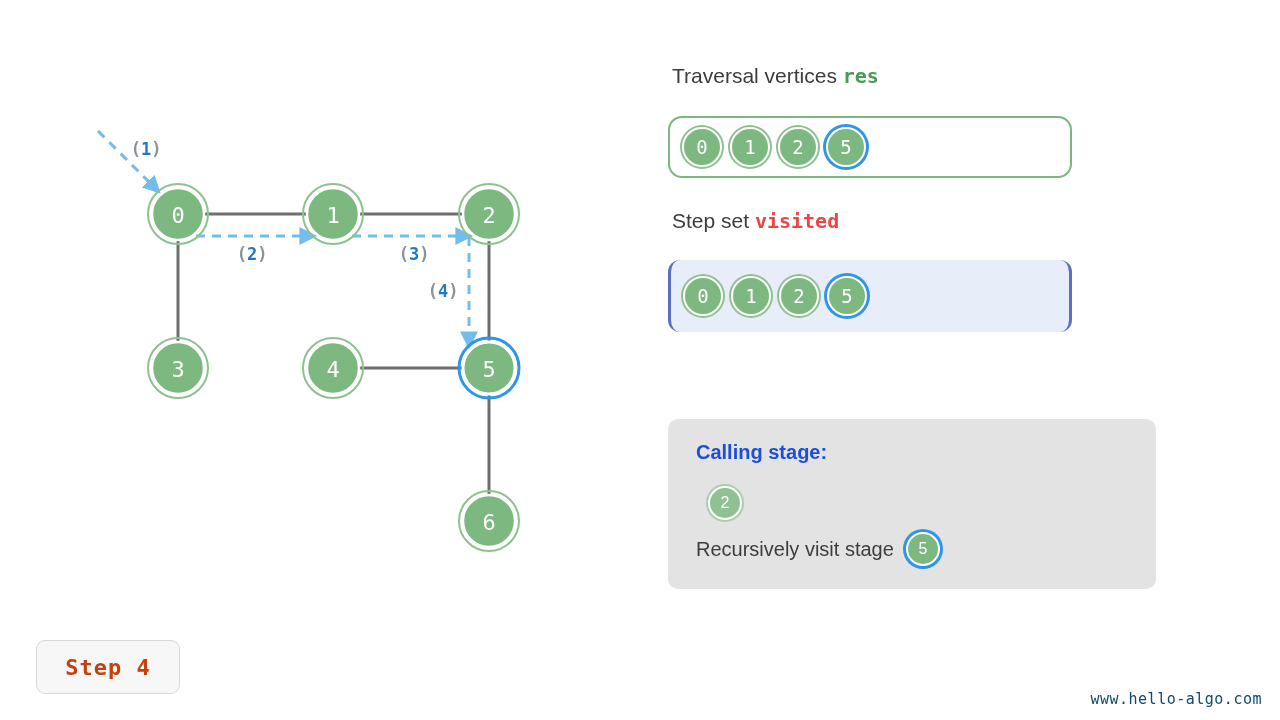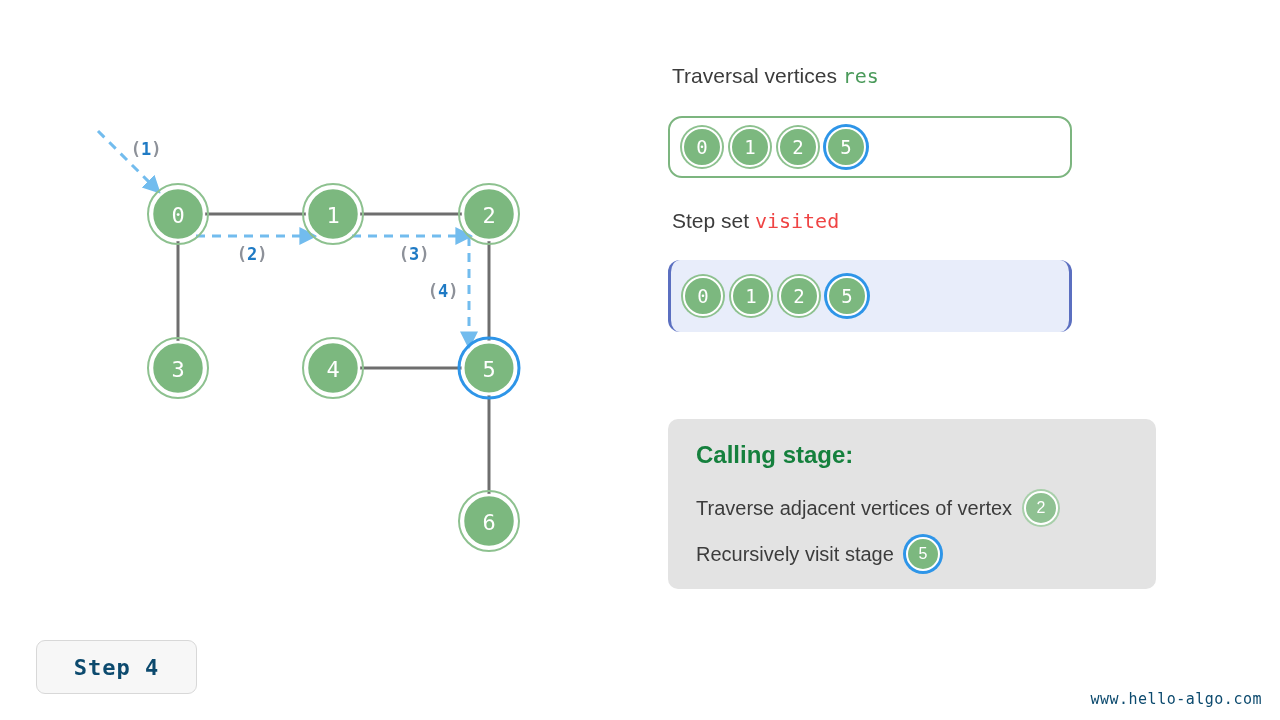--- a/index.html
+++ b/index.html
@@ -49,21 +49,21 @@
   }
 
   .section-caption {
     position: absolute;
     font-size: 21px;
     color: #3c3c3c;
     white-space: nowrap;
   }
   .section-caption .mono {
     font-family: "DejaVu Sans Mono", "Liberation Mono", monospace;
-    font-weight: normal;
+    font-weight: bold;
     font-size: 20px;
   }
   .mono.green { color: #4a9a5a; }
   .mono.blue  { color: #ef4444; }
 
   
   #res-box {
     position: absolute;
     left: 8px; top: 116px;
     width: 404px; height: 62px;
@@ -115,23 +115,23 @@
   #stage-card {
     position: absolute;
     left: 8px; top: 419px;
     width: 488px; height: 170px;
     background: #e3e3e3;
     border-radius: 10px;
     box-sizing: border-box;
     padding: 22px 26px 0 28px;
   }
   #stage-title {
-    font-size: 24px;
+    font-size: 20px;
     font-weight: bold;
-    color: #15803d;
+    color: #1d4ed8;
     margin: 0 0 22px 0;
   }
   .stage-line {
     display: flex;
     align-items: center;
     font-size: 20px;
     color: #3c3c3c;
     margin-bottom: 12px;
     white-space: nowrap;
   }
@@ -143,31 +143,31 @@
   }
   .stage-line .chip.pale {
     background: #8fc192;
     box-shadow: 0 0 0 2px #a8cfaa;
   }
 
   
   #step-badge {
     position: absolute;
     left: 36px; top: 640px;
-    width: 161px; height: 54px;
+    width: 144px; height: 54px;
     background: #f7f7f7;
     border: 1px solid #d8d8d8;
     border-radius: 9px;
     display: flex;
     align-items: center;
     justify-content: center;
     font-family: "DejaVu Sans Mono", "Liberation Mono", monospace;
     font-size: 22px;
     font-weight: bold;
-    color: #0c4a6e;
+    color: #c2410c;
     letter-spacing: 1px;
     box-sizing: border-box;
   }
 
   
   #watermark {
     position: absolute;
     right: 18px; bottom: 12px;
     font-family: "DejaVu Sans Mono", "Liberation Mono", monospace;
     font-size: 15px;
@@ -283,21 +283,20 @@
       <div class="chip">0</div>
       <div class="chip">1</div>
       <div class="chip">2</div>
       <div class="chip active">5</div>
     </div>
   </div>
 
   <div id="stage-card">
     <div id="stage-title">Calling stage:</div>
     <div class="stage-line">
-      <span>Traverse adjacent vertices of vertex</span>
       <span class="chip pale">2</span>
     </div>
     <div class="stage-line">
       <span>Recursively visit stage</span>
       <span class="chip active">5</span>
     </div>
   </div>
 
 </div>
 

